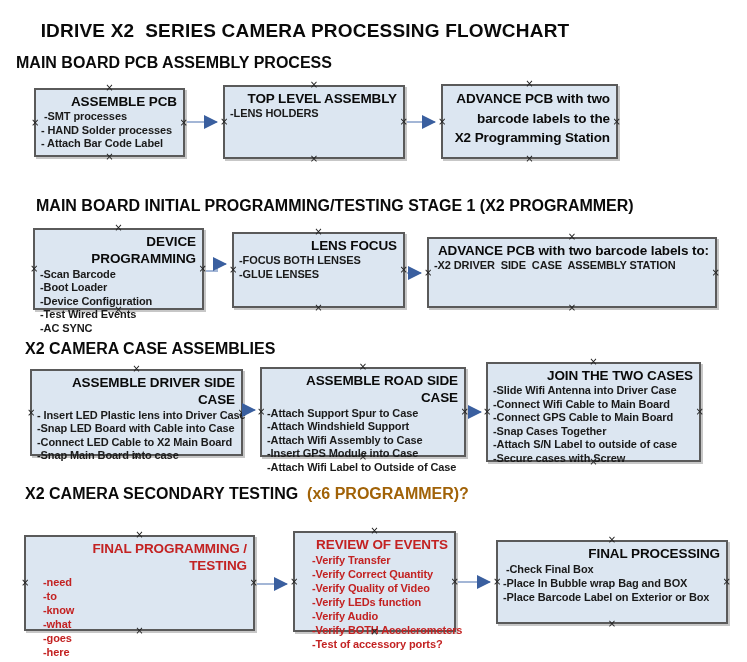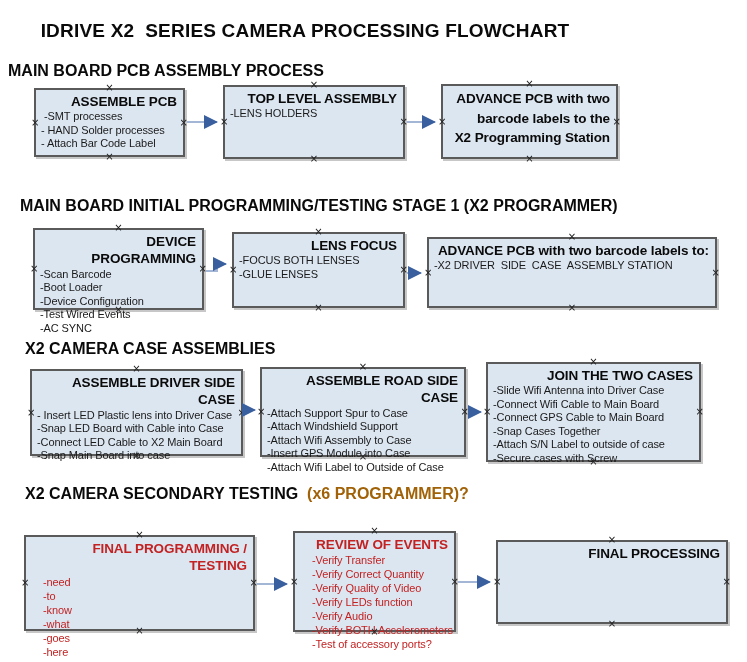--- a/index.html
+++ b/index.html
@@ -18,44 +18,44 @@
   .flowbox{
     position:absolute;background:#dce6f1;border:2px solid #5a5a5a;
     box-sizing:border-box;padding:3px 6px 2px 5px;
     box-shadow:2px 2px 0 rgba(130,130,130,.45);
   }
   .flowbox .bt{
     display:block;font-weight:bold;font-size:13.5px;line-height:1.28;
     white-space:pre-wrap;letter-spacing:-0.1px;text-align:right;
   }
   .flowbox .bi{
-    font-size:11px;line-height:13.5px;white-space:pre;letter-spacing:-0.1px;color:#1a1a1a;
+    font-size:11px;line-height:13.5px;white-space:pre;letter-spacing:-0.1px;color:#1a1a1a;font-weight:bold;
   }
   .flowbox.red .bt,.flowbox.red .bi{color:#c32222;margin-left:12px;}
   .flowbox.tall-items .bi{line-height:14px;}
   .handle{
     position:absolute;font-size:10px;line-height:1;color:#222;
     font-family:"DejaVu Sans",sans-serif;pointer-events:none;
   }
   .h-top{top:-7px;left:50%;transform:translateX(-50%);}
   .h-bottom{bottom:-7px;left:50%;transform:translateX(-50%);}
   .h-left{left:-5px;top:50%;transform:translateY(-50%);}
   .h-right{right:-5px;top:50%;transform:translateY(-50%);}
   #connectors{position:absolute;top:0;left:0;pointer-events:none;}
 </style>
 </head>
 <body>
 
 <div id="canvas">
 
   <div class="main-title">IDRIVE X2  SERIES CAMERA PROCESSING FLOWCHART</div>
 
-  <div class="sec-head" style="left:8px;top:54px;margin-top:8px;"><span>MAIN BOARD PCB ASSEMBLY PROCESS</span></div>
-
-  <div class="sec-head" style="left:20px;top:197px;"><span>MAIN BOARD INITIAL PROGRAMMING/TESTING STAGE 1 (X2 PROGRAMMER)</span></div>
+  <div class="sec-head" style="left:16px;top:54px;"><span>MAIN BOARD PCB ASSEMBLY PROCESS</span></div>
+
+  <div class="sec-head" style="left:36px;top:197px;"><span>MAIN BOARD INITIAL PROGRAMMING/TESTING STAGE 1 (X2 PROGRAMMER)</span></div>
 
   <div class="sec-head" style="left:25px;top:340px;"><span>X2 CAMERA CASE ASSEMBLIES</span></div>
 
   <div class="sec-head" style="left:25px;top:485px;"><span>X2 CAMERA SECONDARY TESTING  </span><span class="red-part">(x6 PROGRAMMER)?</span></div>
 
   <div class="flowbox" style="left:34px;top:88px;width:151px;height:69px;">
     <span class="bt">ASSEMBLE PCB</span>
     <div>
         <div class="bi"> -SMT processes</div>
         <div class="bi">- HAND Solder processes</div>
@@ -192,20 +192,25 @@
         <div class="bi">-Verify BOTH Accelerometers</div>
         <div class="bi">-Test of accessory ports?</div>
       </div>
   <span class="handle h-top">×</span>
       <span class="handle h-bottom">×</span>
       <span class="handle h-left">×</span>
       <span class="handle h-right">×</span>
     </div>
   <div class="flowbox tall-items" style="left:496px;top:540px;width:232px;height:84px;">
     <span class="bt">FINAL PROCESSING</span>
+    <div>
+        <div class="bi"> -Check Final Box</div>
+        <div class="bi">-Place In Bubble wrap Bag and BOX</div>
+        <div class="bi">-Place Barcode Label on Exterior or Box</div>
+      </div>
   <span class="handle h-top">×</span>
       <span class="handle h-bottom">×</span>
       <span class="handle h-left">×</span>
       <span class="handle h-right">×</span>
     </div>
 
   <svg id="connectors" width="747" height="662">
     <defs>
       <marker id="ah" markerWidth="8" markerHeight="8" refX="6.5" refY="3.5" orient="auto">
         <path d="M0,0 L7,3.5 L0,7 Z" fill="#3a5f9f"></path>

